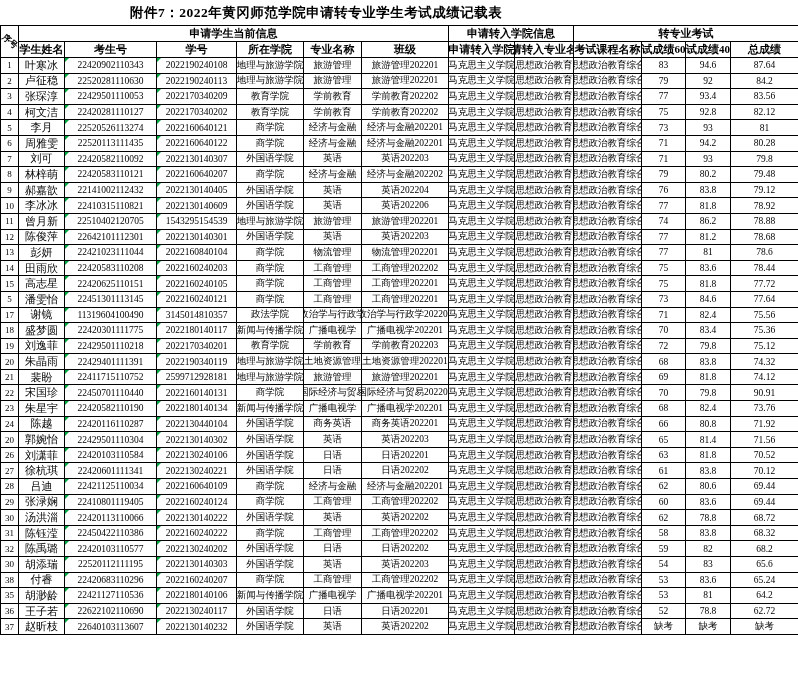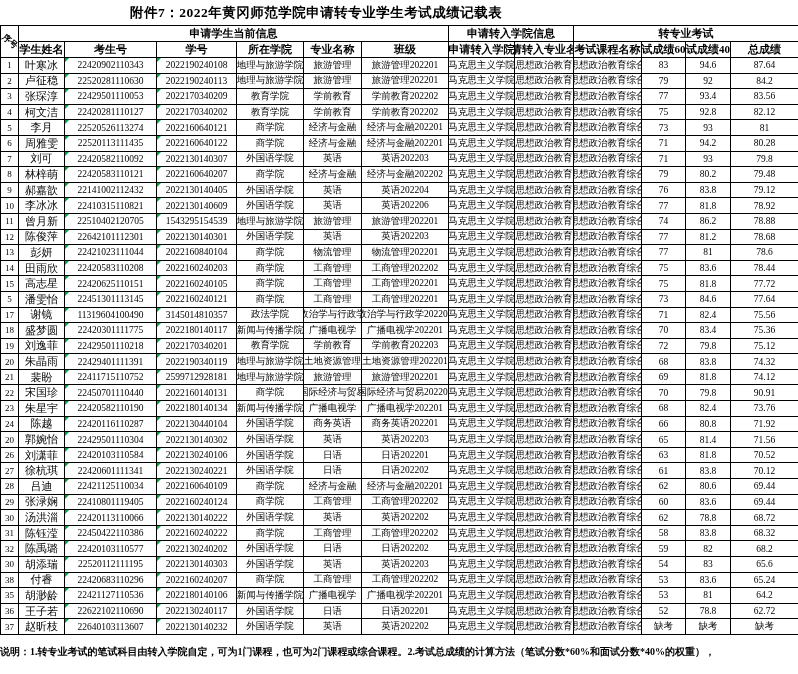--- a/index.html
+++ b/index.html
@@ -1637,14 +1637,13 @@
           <td>
             <div class="c">缺考</div>
           </td>
           <td>
             <div class="c">缺考</div>
           </td>
         </tr>
       </tbody>
   </table>
 
-  <div class="note">说明：1.转专业考试的笔试科目由转入学院自定，可为1门课程，也可为2门课程或综合课程。2.考试总成绩的计算方法（笔试分数*60%和面试分数*40%的权重），</div>
 </div>
 
 </body></html>

